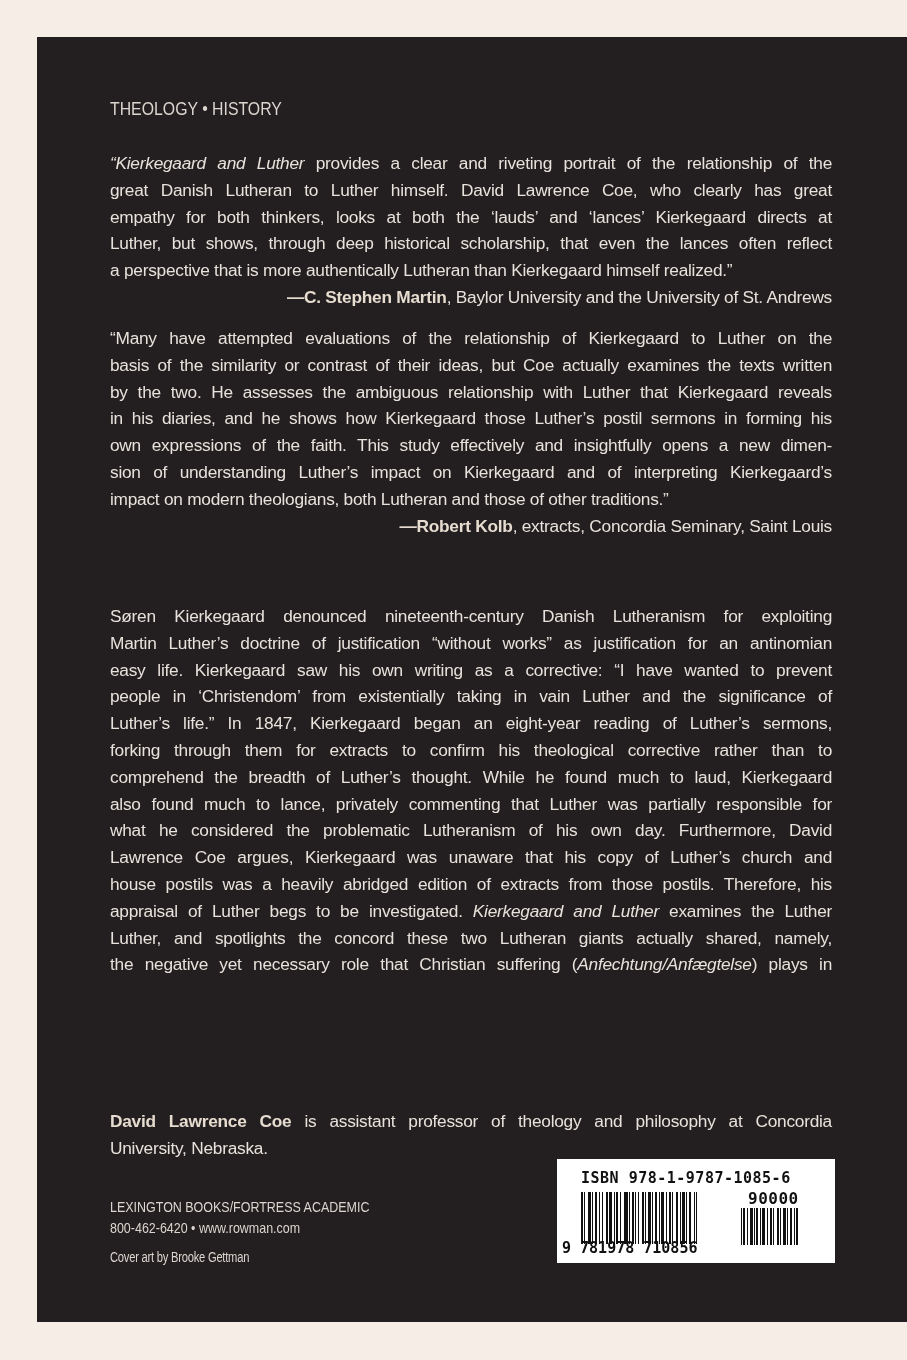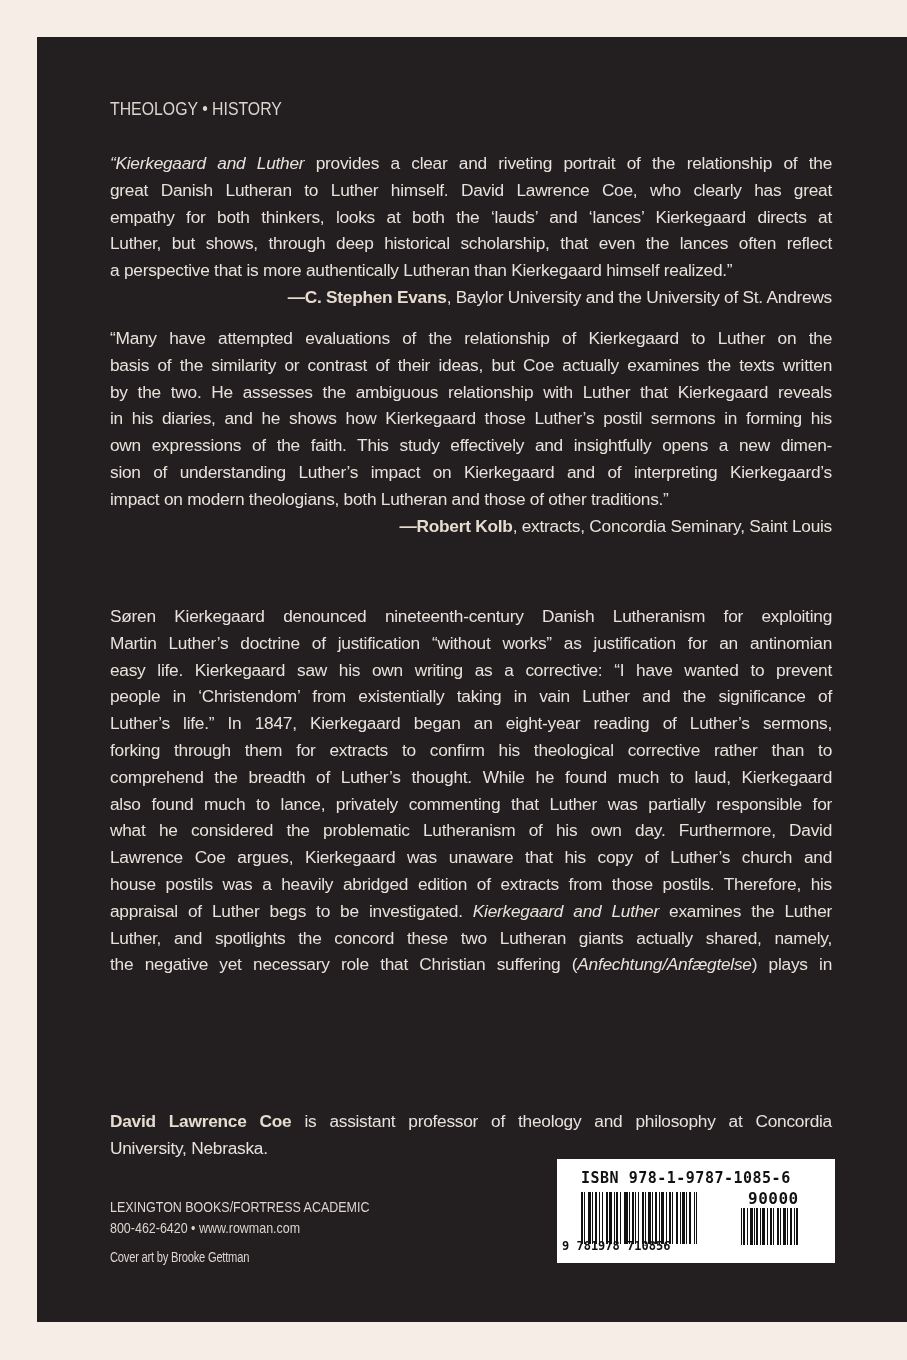--- a/index.html
+++ b/index.html
@@ -117,21 +117,21 @@
       left: 184px; top: 49px;
       width: 82px; height: 37px;
       display: flex; align-items: stretch;
     }
     .bar { background: #111; height: 100%; }
     .gap { height: 100%; }
     .ean-text {
       position: absolute;
       left: 5px; top: 80px;
       font-family: "DejaVu Sans Mono", "Liberation Mono", monospace;
-      font-size: 12px;
+      font-size: 15px;
       font-weight: 700;
       white-space: nowrap;
       background: transparent;
     }
     .addon-text {
       position: absolute;
       left: 191px; top: 30px;
       font-family: "DejaVu Sans Mono", "Liberation Mono", monospace;
       font-size: 16px;
       font-weight: 700;
@@ -145,21 +145,21 @@
   <div class="content">
 
     <div class="category">THEOLOGY • HISTORY</div>
 
     <div class="blurb quote1">
       <span class="line"><em>“Kierkegaard and Luther</em><span> provides a clear and riveting portrait of the relationship of the</span></span>
       <span class="line">great Danish Lutheran to Luther himself. David Lawrence Coe, who clearly has great</span>
       <span class="line">empathy for both thinkers, looks at both the ‘lauds’ and ‘lances’ Kierkegaard directs at</span>
       <span class="line">Luther, but shows, through deep historical scholarship, that even the lances often reflect</span>
       <span class="line last">a perspective that is more authentically Lutheran than Kierkegaard himself realized.”</span>
-      <span class="attr"><b>—C. Stephen Evans</b><span>, Baylor University and the University of St. Andrews</span></span>
+      <span class="attr"><b>—C. Stephen Martin</b><span>, Baylor University and the University of St. Andrews</span></span>
     </div>
 
     <div class="blurb quote2">
       <span class="line">“Many have attempted evaluations of the relationship of Kierkegaard to Luther on the</span>
       <span class="line">basis of the similarity or contrast of their ideas, but Coe actually examines the texts written</span>
       <span class="line">by the two. He assesses the ambiguous relationship with Luther that Kierkegaard reveals</span>
       <span class="line">in his diaries, and he shows how Kierkegaard those Luther’s postil sermons in forming his</span>
       <span class="line">own expressions of the faith. This study effectively and insightfully opens a new dimen-</span>
       <span class="line">sion of understanding Luther’s impact on Kierkegaard and of interpreting Kierkegaard’s</span>
       <span class="line last">impact on modern theologians, both Lutheran and those of other traditions.”</span>

